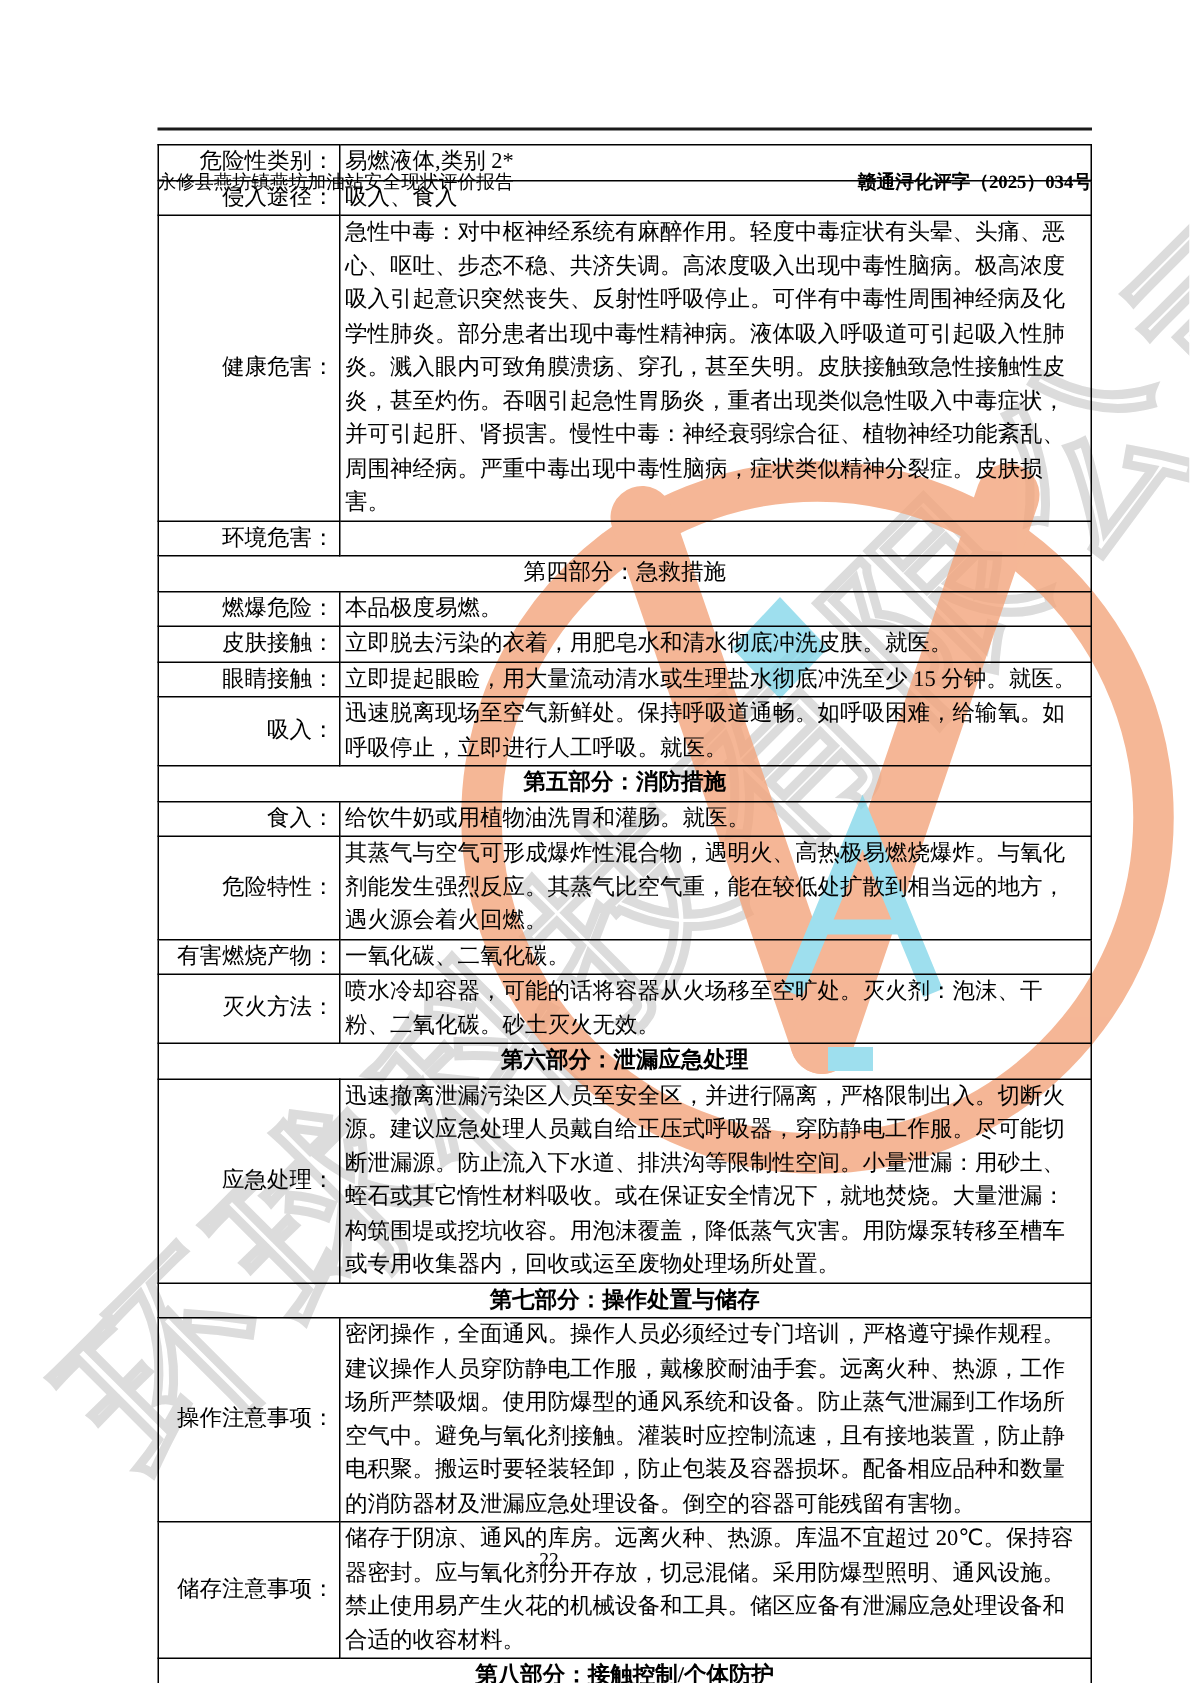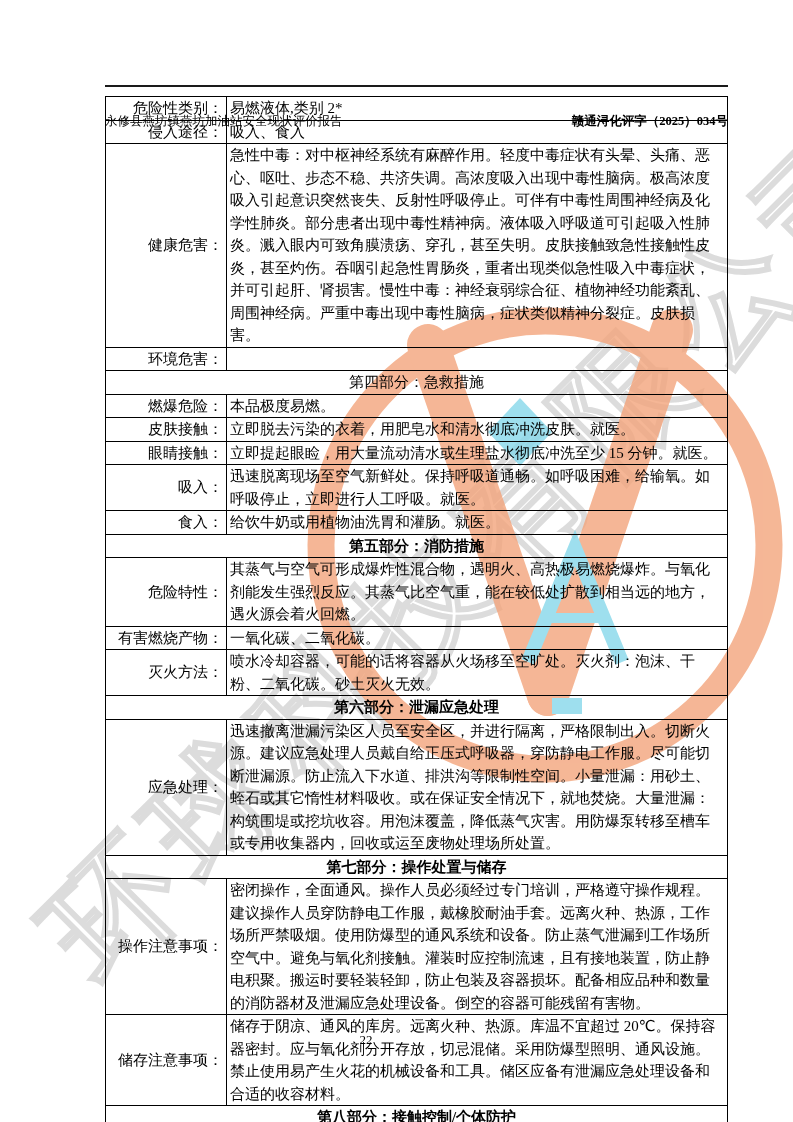--- a/index.html
+++ b/index.html
@@ -120,25 +120,25 @@
         </tr>
         <tr>
           <td class="label">眼睛接触：</td>
           <td class="value">立即提起眼睑，用大量流动清水或生理盐水彻底冲洗至少 15 分钟。就医。</td>
         </tr>
         <tr>
           <td class="label">吸入：</td>
           <td class="value">迅速脱离现场至空气新鲜处。保持呼吸道通畅。如呼吸困难，给输氧。如呼吸停止，立即进行人工呼吸。就医。</td>
         </tr>
         <tr>
+          <td colspan="2" class="section bold">第五部分：消防措施</td>
+        </tr>
+        <tr>
           <td class="label">食入：</td>
           <td class="value">给饮牛奶或用植物油洗胃和灌肠。就医。</td>
-        </tr>
-        <tr>
-          <td colspan="2" class="section bold">第五部分：消防措施</td>
         </tr>
         <tr>
           <td class="label">危险特性：</td>
           <td class="value">其蒸气与空气可形成爆炸性混合物，遇明火、高热极易燃烧爆炸。与氧化剂能发生强烈反应。其蒸气比空气重，能在较低处扩散到相当远的地方，遇火源会着火回燃。</td>
         </tr>
         <tr>
           <td class="label">有害燃烧产物：</td>
           <td class="value">一氧化碳、二氧化碳。</td>
         </tr>
         <tr>

